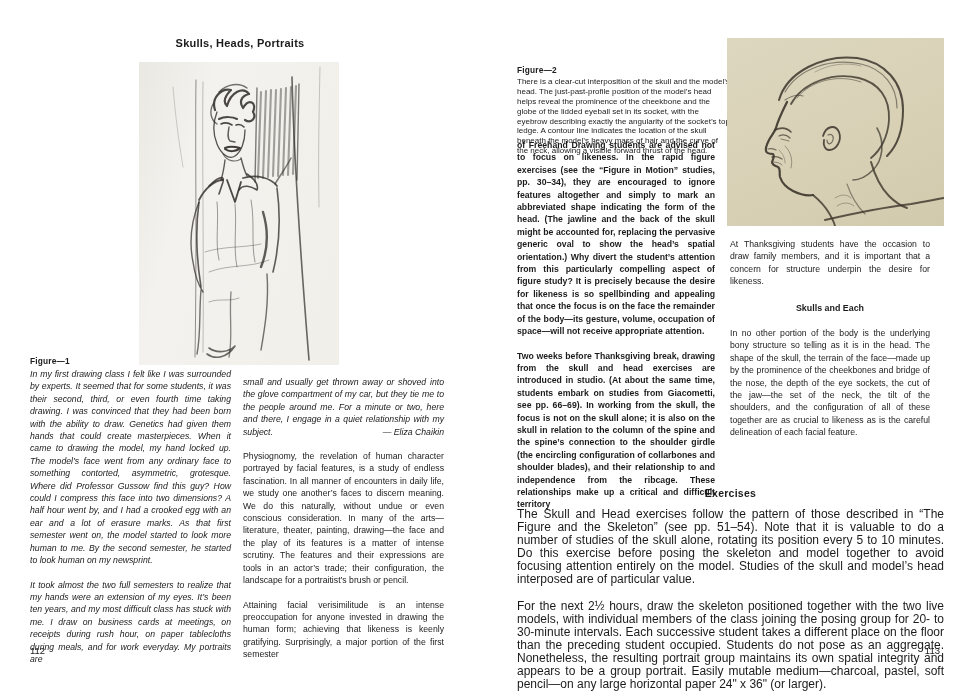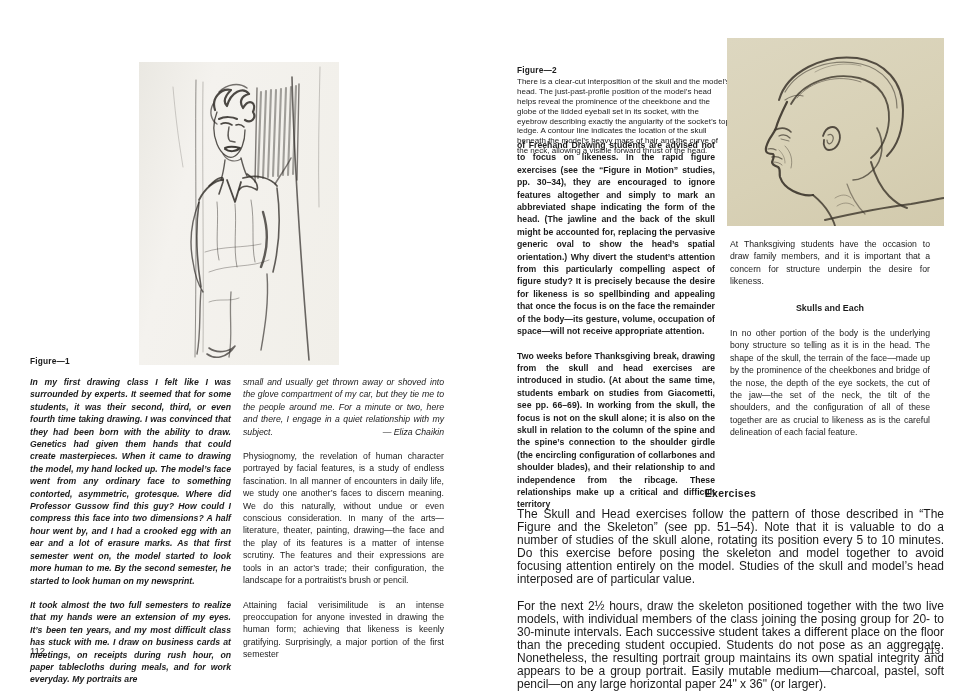--- a/index.html
+++ b/index.html
@@ -21,21 +21,21 @@
     left:727px;top:38px;width:217px;height:188px;
     background:linear-gradient(155deg,#ddd7c0 0%,#d8d1b6 55%,#d2caad 100%);
   }
   .fig1 svg,.fig2 svg{display:block;width:100%;height:100%;}
   .fig-label{font-size:8.3px;font-weight:600;letter-spacing:.2px;}
   .fig1-label{left:30px;top:356px;}
   
   .col{text-align:justify;font-size:8.7px;line-height:12.4px;}
   .col p{margin:0 0 12px 0;}
   .col p:last-child{margin-bottom:0;}
-  .lp-col1{left:30px;top:376px;width:201px;font-weight:bold;}
+  .lp-col1{left:30px;top:368px;width:201px;}
   .lp-col2{left:243px;top:376px;width:201px;}
   .essay{font-style:italic;}
   .attr-line{position:relative;}
   .attr{position:absolute;right:0;bottom:0;font-style:italic;}
   .pagenum{font-size:9.5px;}
   .lp-num{left:30px;top:645px;}
   .rp-num{left:840px;top:645px;width:100px;text-align:right;}
   
   .fig2-block{left:517px;top:38px;width:214px;font-size:8px;line-height:9.9px;text-align:left;margin-top:28px;}
   .fig2-block .fig-label{display:block;margin-bottom:1px;}
@@ -45,20 +45,21 @@
   .ex-heading{left:517px;top:487px;width:427px;text-align:center;font-size:10.5px;letter-spacing:.25px;font-weight:600;}
   .ex-body{left:517px;top:508px;width:427px;font-size:12px;line-height:13.1px;text-align:justify;}
   .ex-body p{margin:0 0 13px 0;}
   .sketch{stroke-linecap:round;stroke-linejoin:round;fill:none;}
 </style>
 </head>
 <body>
 
 <div class="spread">
 
+  <div class="abs page-title">Skulls, Heads, Portraits</div>
 
   <div class="abs fig1">
     <svg viewBox="0 0 200 303" aria-hidden="true">
       <g class="sketch" stroke="#2e2a26">
 
         <path d="M57,18 C56,80 58,180 56,295" stroke-width="1" opacity=".5"></path>
         <path d="M64,20 C63,90 65,200 64,290" stroke-width=".8" opacity=".35"></path>
         <path d="M34,25 C37,60 40,80 44,105" stroke-width=".7" opacity=".3"></path>
         <path d="M153,15 C155,100 162,200 170,298" stroke-width="1.6" opacity=".7"></path>
         <path d="M181,5 C180,50 179,100 180,145" stroke-width=".8" opacity=".3"></path>

